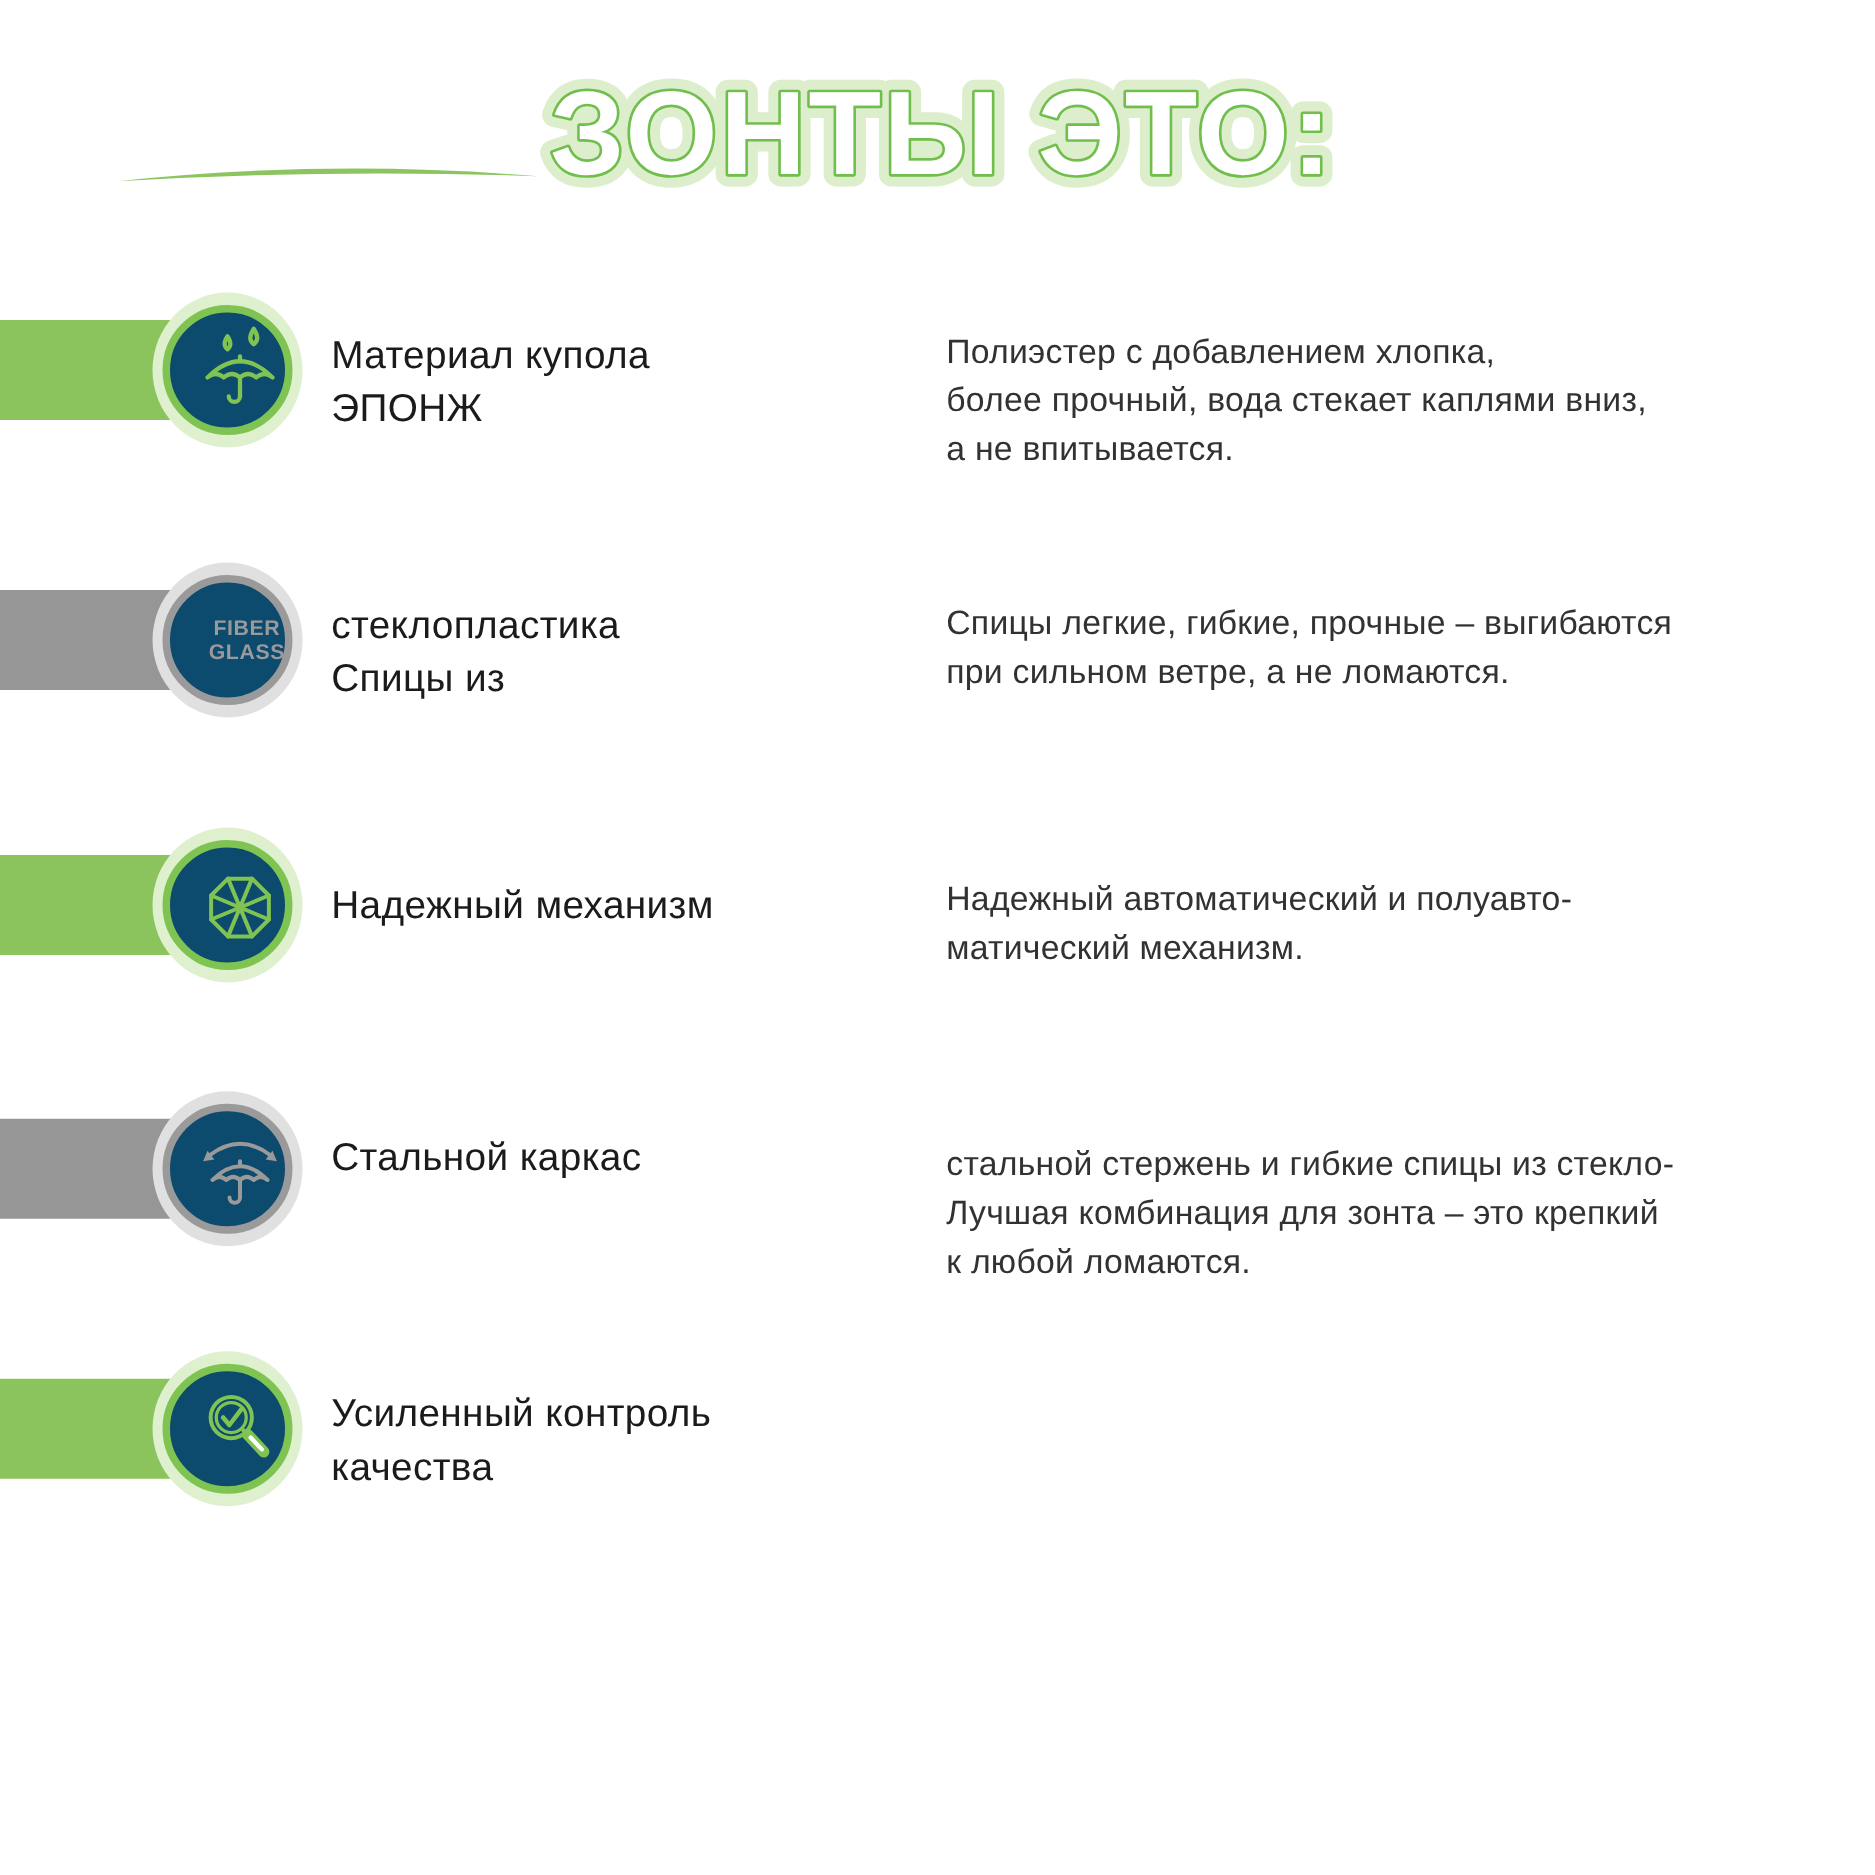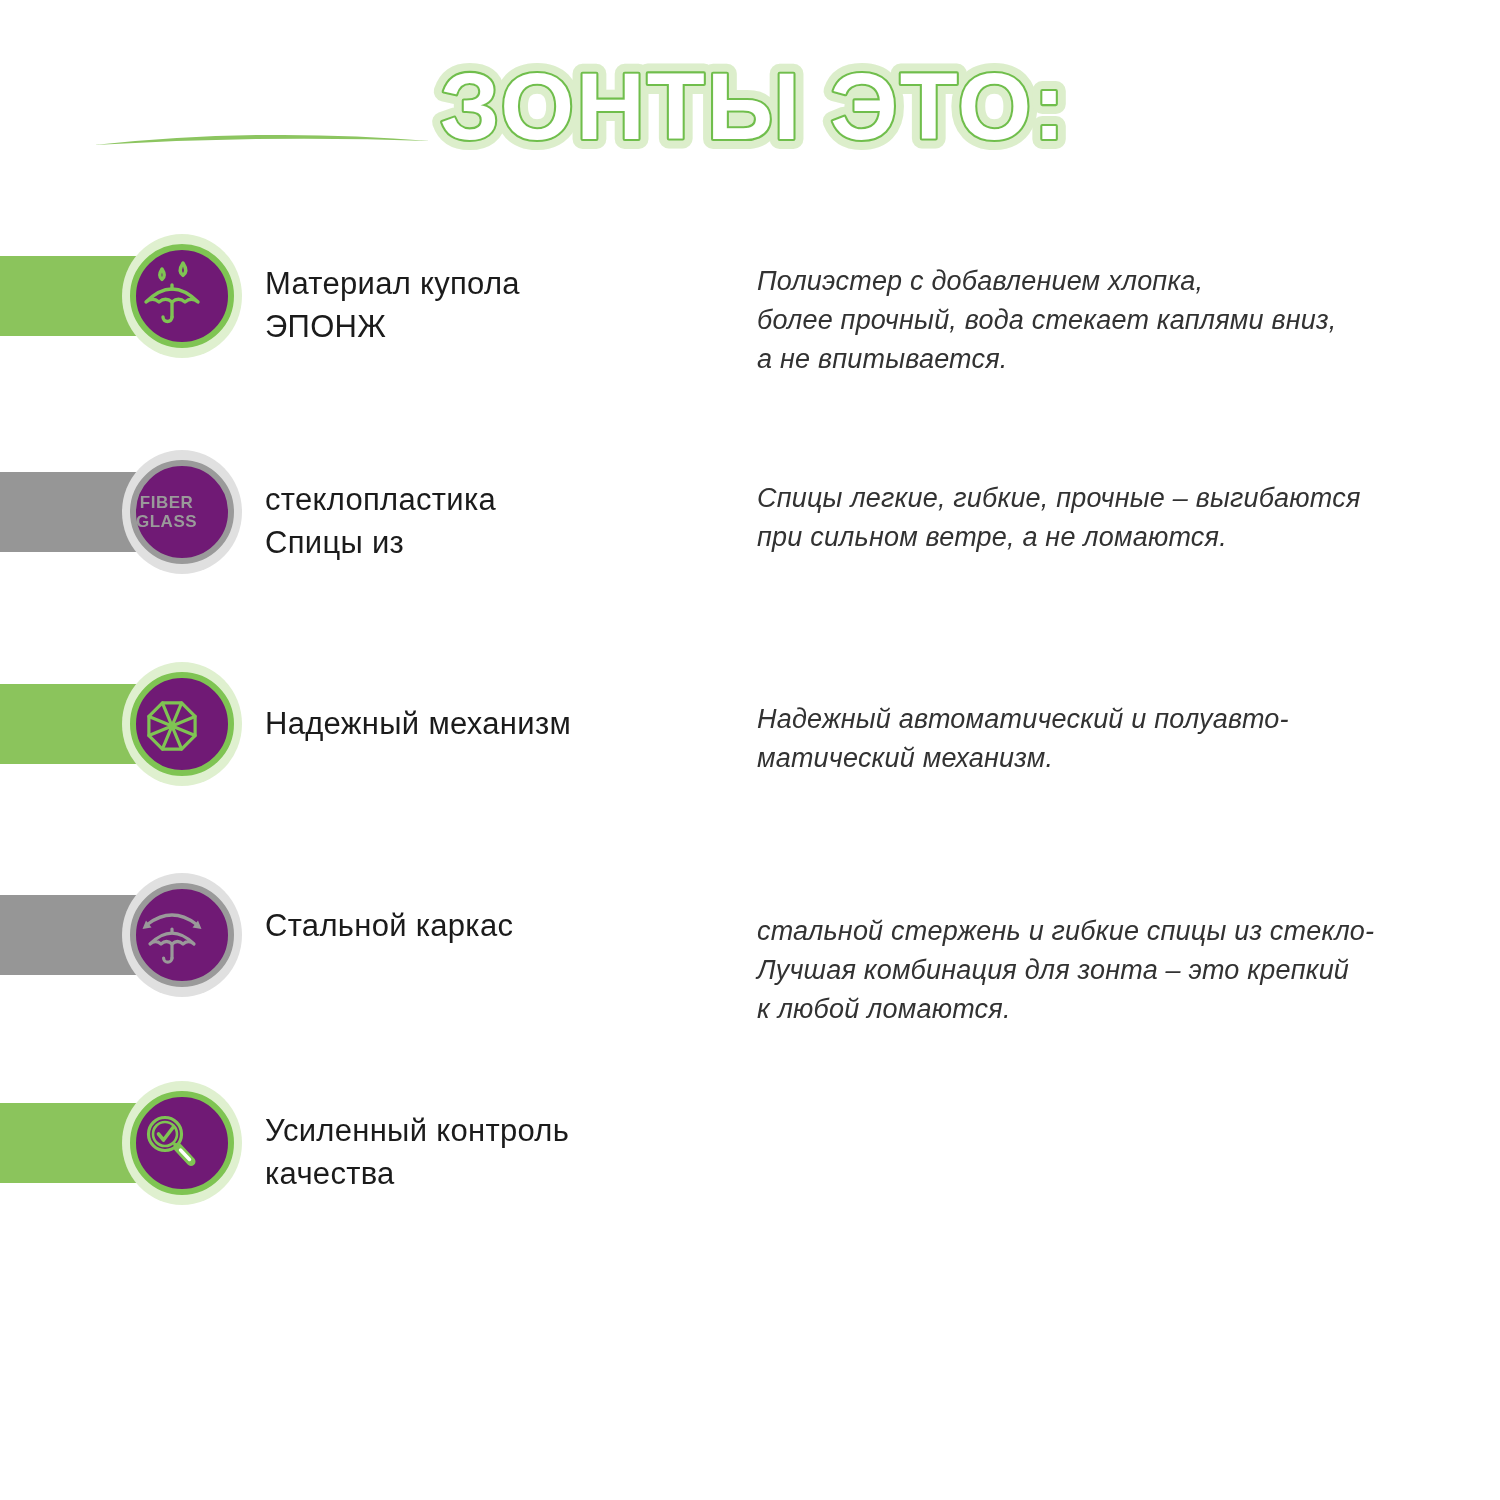--- a/index.html
+++ b/index.html
@@ -23,38 +23,37 @@
   .title-main{fill:#ffffff;stroke:#70BE4C;stroke-width:4.2px;paint-order:stroke;stroke-linejoin:round;}
   
   .bar{position:absolute;left:0;width:172px;height:80px;}
   .bar-green{background:#8BC45C;}
   .bar-gray{background:#969696;}
   .halo{position:absolute;left:122px;width:120px;height:124px;border-radius:50%;}
   .halo-green{background:#DFF0CF;}
   .halo-gray{background:#E0E0E0;}
   .badge{
     position:absolute;left:130px;width:104px;height:104px;border-radius:50%;
-    background:#701a75;border:6px solid #7FC453;box-sizing:border-box;
-    display:flex;align-items:center;justify-content:flex-start;
+    background:#0c4a6e;border:6px solid #7FC453;box-sizing:border-box;
+    display:flex;align-items:center;justify-content:flex-end;
   }
   .badge-gray{border-color:#9A9A9A;}
   .fiber{
     text-align:center;font-weight:bold;font-size:17px;line-height:19px;
     letter-spacing:.5px;color:#9A9A9A;
   }
   .heading{
     position:absolute;left:265px;margin:0;
     font-weight:normal;font-size:31px;line-height:43px;letter-spacing:.3px;color:#1B1B1B;
     white-space:nowrap;
   }
   .desc{
     position:absolute;left:757px;
     font-size:27px;line-height:39px;letter-spacing:.2px;color:#323232;
     white-space:nowrap;
-    font-style:italic;
   }
   .icon-green{stroke:#7FC453;}
   .icon-gray{stroke:#9A9A9A;}
   .icon{fill:none;stroke-linecap:round;stroke-linejoin:round;}
 </style>
 </head>
 <body>
 
 <div class="canvas">
 

